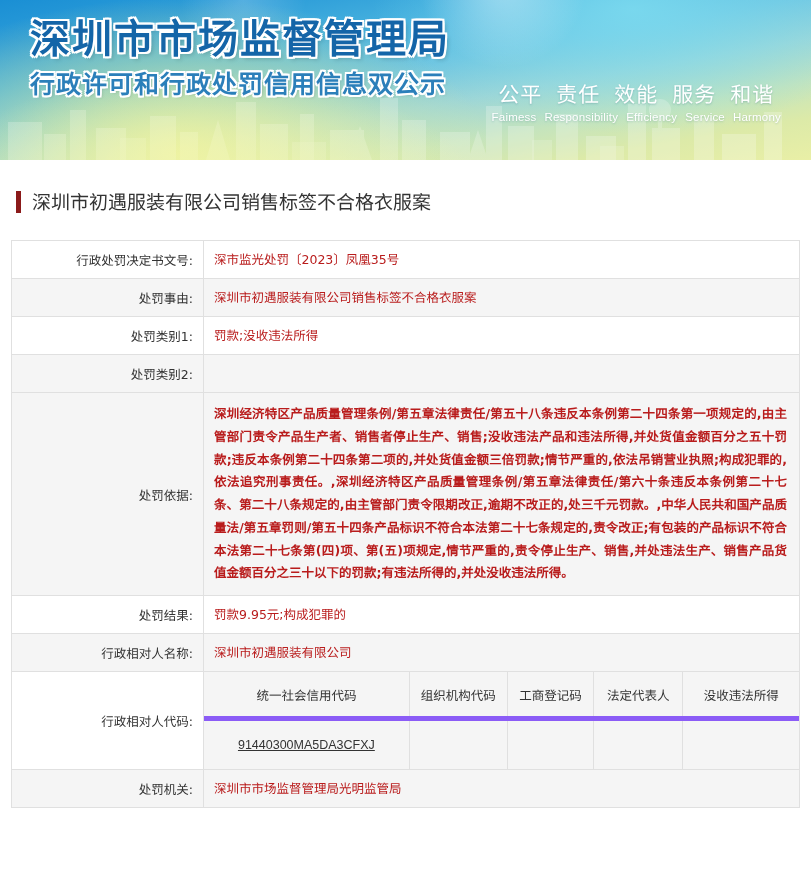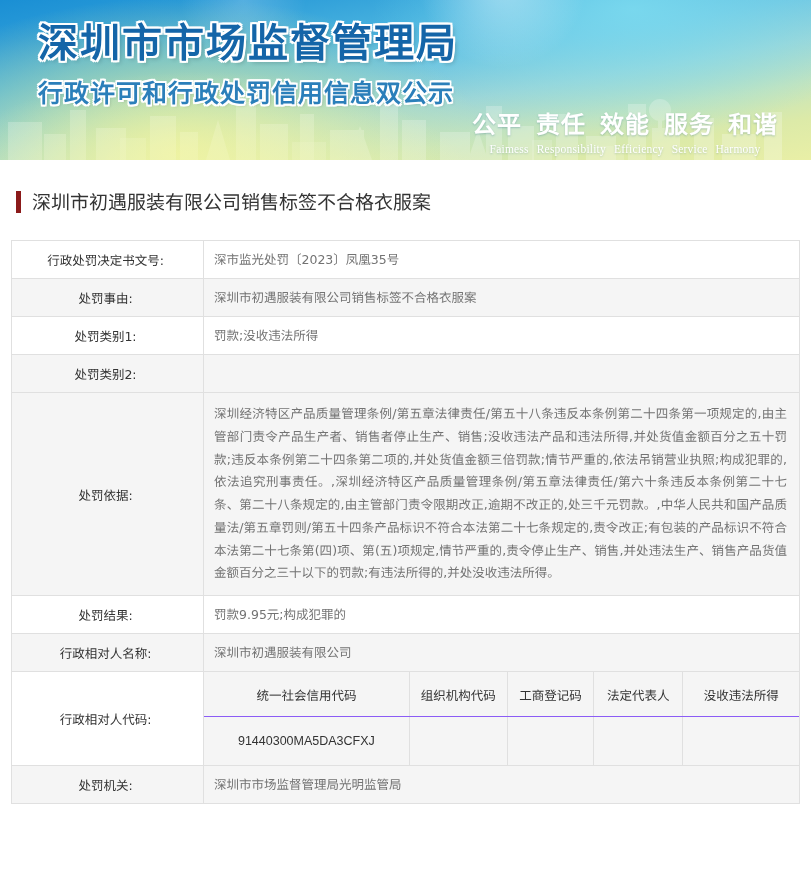--- a/index.html
+++ b/index.html
@@ -57,76 +57,75 @@
     left: -10%;
     bottom: -40px;
     width: 70%;
     height: 130px;
     background: radial-gradient(ellipse at 50% 100%, rgba(245,247,170,0.85) 0%, rgba(245,247,170,0) 70%);
     pointer-events: none;
   }
 
   .banner-text {
     position: absolute;
-    left: 38px;
+    left: 30px;
     top: 22px;
     z-index: 4;
+    font-family: Liberation Mono, monospace;
   }
   .banner-title {
     font-size: 40px;
     font-weight: bold;
     letter-spacing: 2px;
     color: #1465a8;
     line-height: 1.05;
     text-shadow:
       -2px -2px 0 #ffffff, 2px -2px 0 #ffffff,
       -2px  2px 0 #ffffff, 2px  2px 0 #ffffff,
       -2px  0   0 #ffffff, 2px  0   0 #ffffff,
        0   -2px 0 #ffffff, 0    2px 0 #ffffff,
        3px 3px 4px rgba(0,0,0,0.18);
     white-space: nowrap;
   }
   .banner-subtitle {
-    margin-top: 9px;
     font-size: 25px;
     font-weight: bold;
     letter-spacing: 1px;
     color: #2b7fba;
     text-shadow:
       -1.6px -1.6px 0 #ffffff, 1.6px -1.6px 0 #ffffff,
       -1.6px  1.6px 0 #ffffff, 1.6px  1.6px 0 #ffffff,
       -1.6px  0 0 #ffffff, 1.6px 0 0 #ffffff,
        0 -1.6px 0 #ffffff, 0 1.6px 0 #ffffff,
        2px 2px 3px rgba(0,0,0,0.16);
     white-space: nowrap;
   }
   .banner-slogan {
     position: absolute;
     right: 26px;
     top: 78px;
     z-index: 4;
     text-align: center;
   }
   .slogan-cn {
-    font-size: 24px;
-    font-weight: bold;
+    font-size: 21px;
+    font-weight: normal;
     color: #ffffff;
     letter-spacing: 1px;
     white-space: nowrap;
     text-shadow: 0 1px 2px rgba(60,120,140,0.35);
-    margin-top: 27px;
   }
   .slogan-cn span { margin: 0 7px; }
   .slogan-en {
     margin-top: 3px;
     font-size: 11.5px;
     color: #ffffff;
     letter-spacing: 0.2px;
     white-space: nowrap;
-    font-family: Liberation Serif, serif;
+    font-family: Liberation Sans, sans-serif;
     text-shadow: 0 1px 2px rgba(60,120,140,0.3);
   }
   .slogan-en span { margin: 0 4px; }
 
   
   .page-body {
     padding: 0 11px;
     background: #ffffff;
   }
   .doc-title-wrap {
@@ -158,59 +157,61 @@
     border-left: 1px solid #e0e0e0;
   }
   table.info > tbody > tr > th,
   table.info > tbody > tr > td {
     border-right: 1px solid #e0e0e0;
     border-bottom: 1px solid #e0e0e0;
     vertical-align: middle;
   }
   th.lbl {
     width: 175px;
+    text-align: right;
     padding: 9px 10px 9px 6px;
     font-weight: normal;
     color: #333333;
     white-space: nowrap;
   }
   td.val {
     padding: 9px 10px;
-    color: #737373;
+    color: #b91c1c;
     line-height: 1.45;
     word-break: break-all;
   }
   tr.alt > th.lbl, tr.alt > td.val { background: #f5f5f5; }
   tr.plain > th.lbl, tr.plain > td.val { background: #ffffff; }
 
   td.val.basis {
     padding: 10px 12px 10px 10px;
     line-height: 1.82;
     text-align: justify;
+    font-weight: bold;
   }
 
   
   td.nested { padding: 0; background: #f5f5f5; }
   table.codes {
     width: 100%;
     border-collapse: collapse;
     table-layout: fixed;
     font-size: 12.5px;
   }
   table.codes th, table.codes td {
     border-right: 1px solid #e0e0e0;
-    border-bottom: 1px solid #8b5cf6;
+    border-bottom: 5px solid #8b5cf6;
     text-align: center;
     font-weight: normal;
     color: #333333;
   }
   table.codes tr > *:last-child { border-right: none; }
   table.codes tr:last-child > * { border-bottom: none; }
   table.codes th { height: 36px; padding: 4px 2px; white-space: nowrap; }
-  table.codes td { height: 40px; padding: 4px 2px; font-family: "Liberation Sans", sans-serif; }
+  table.codes td { height: 40px; padding: 4px 2px; font-family: "Liberation Sans", sans-serif; text-decoration: underline; }
   col.c1 { width: 34.5%; }
   col.c2 { width: 16.5%; }
   col.c3 { width: 14.5%; }
   col.c4 { width: 15%; }
   col.c5 { width: 19.5%; }
 
   .empty-row-tall th.lbl, .empty-row-tall td.val { height: 18px; }
 </style>
 </head>
 <body>

